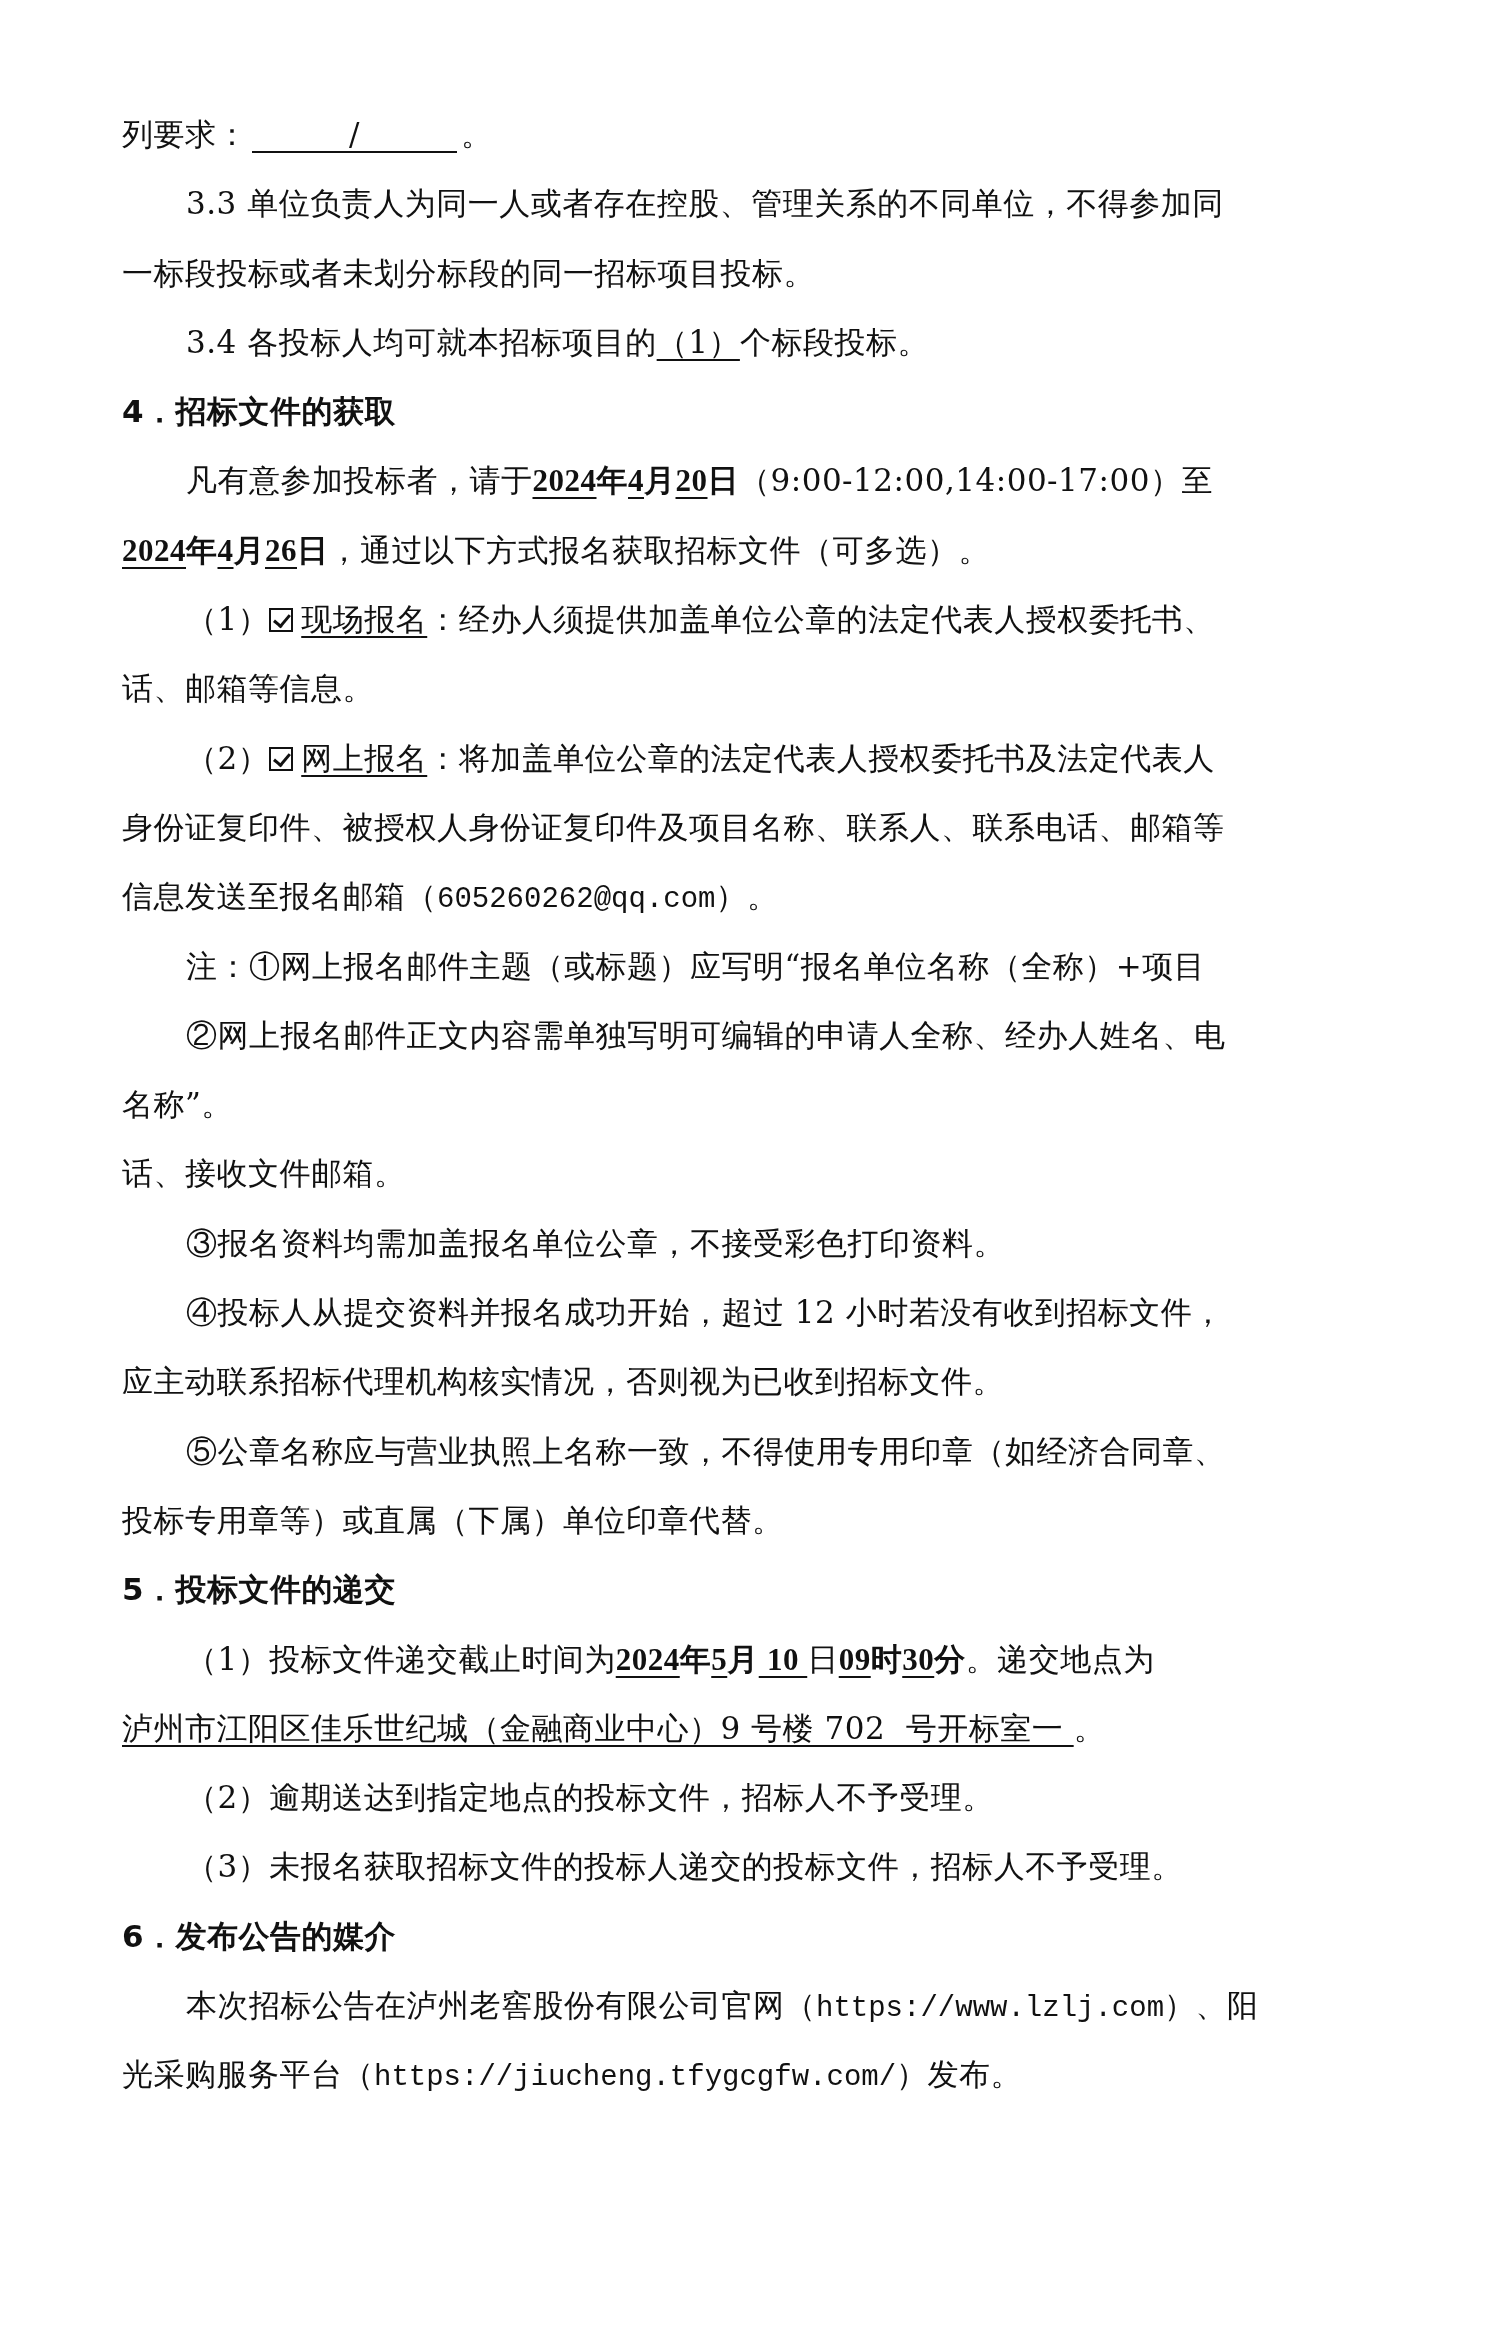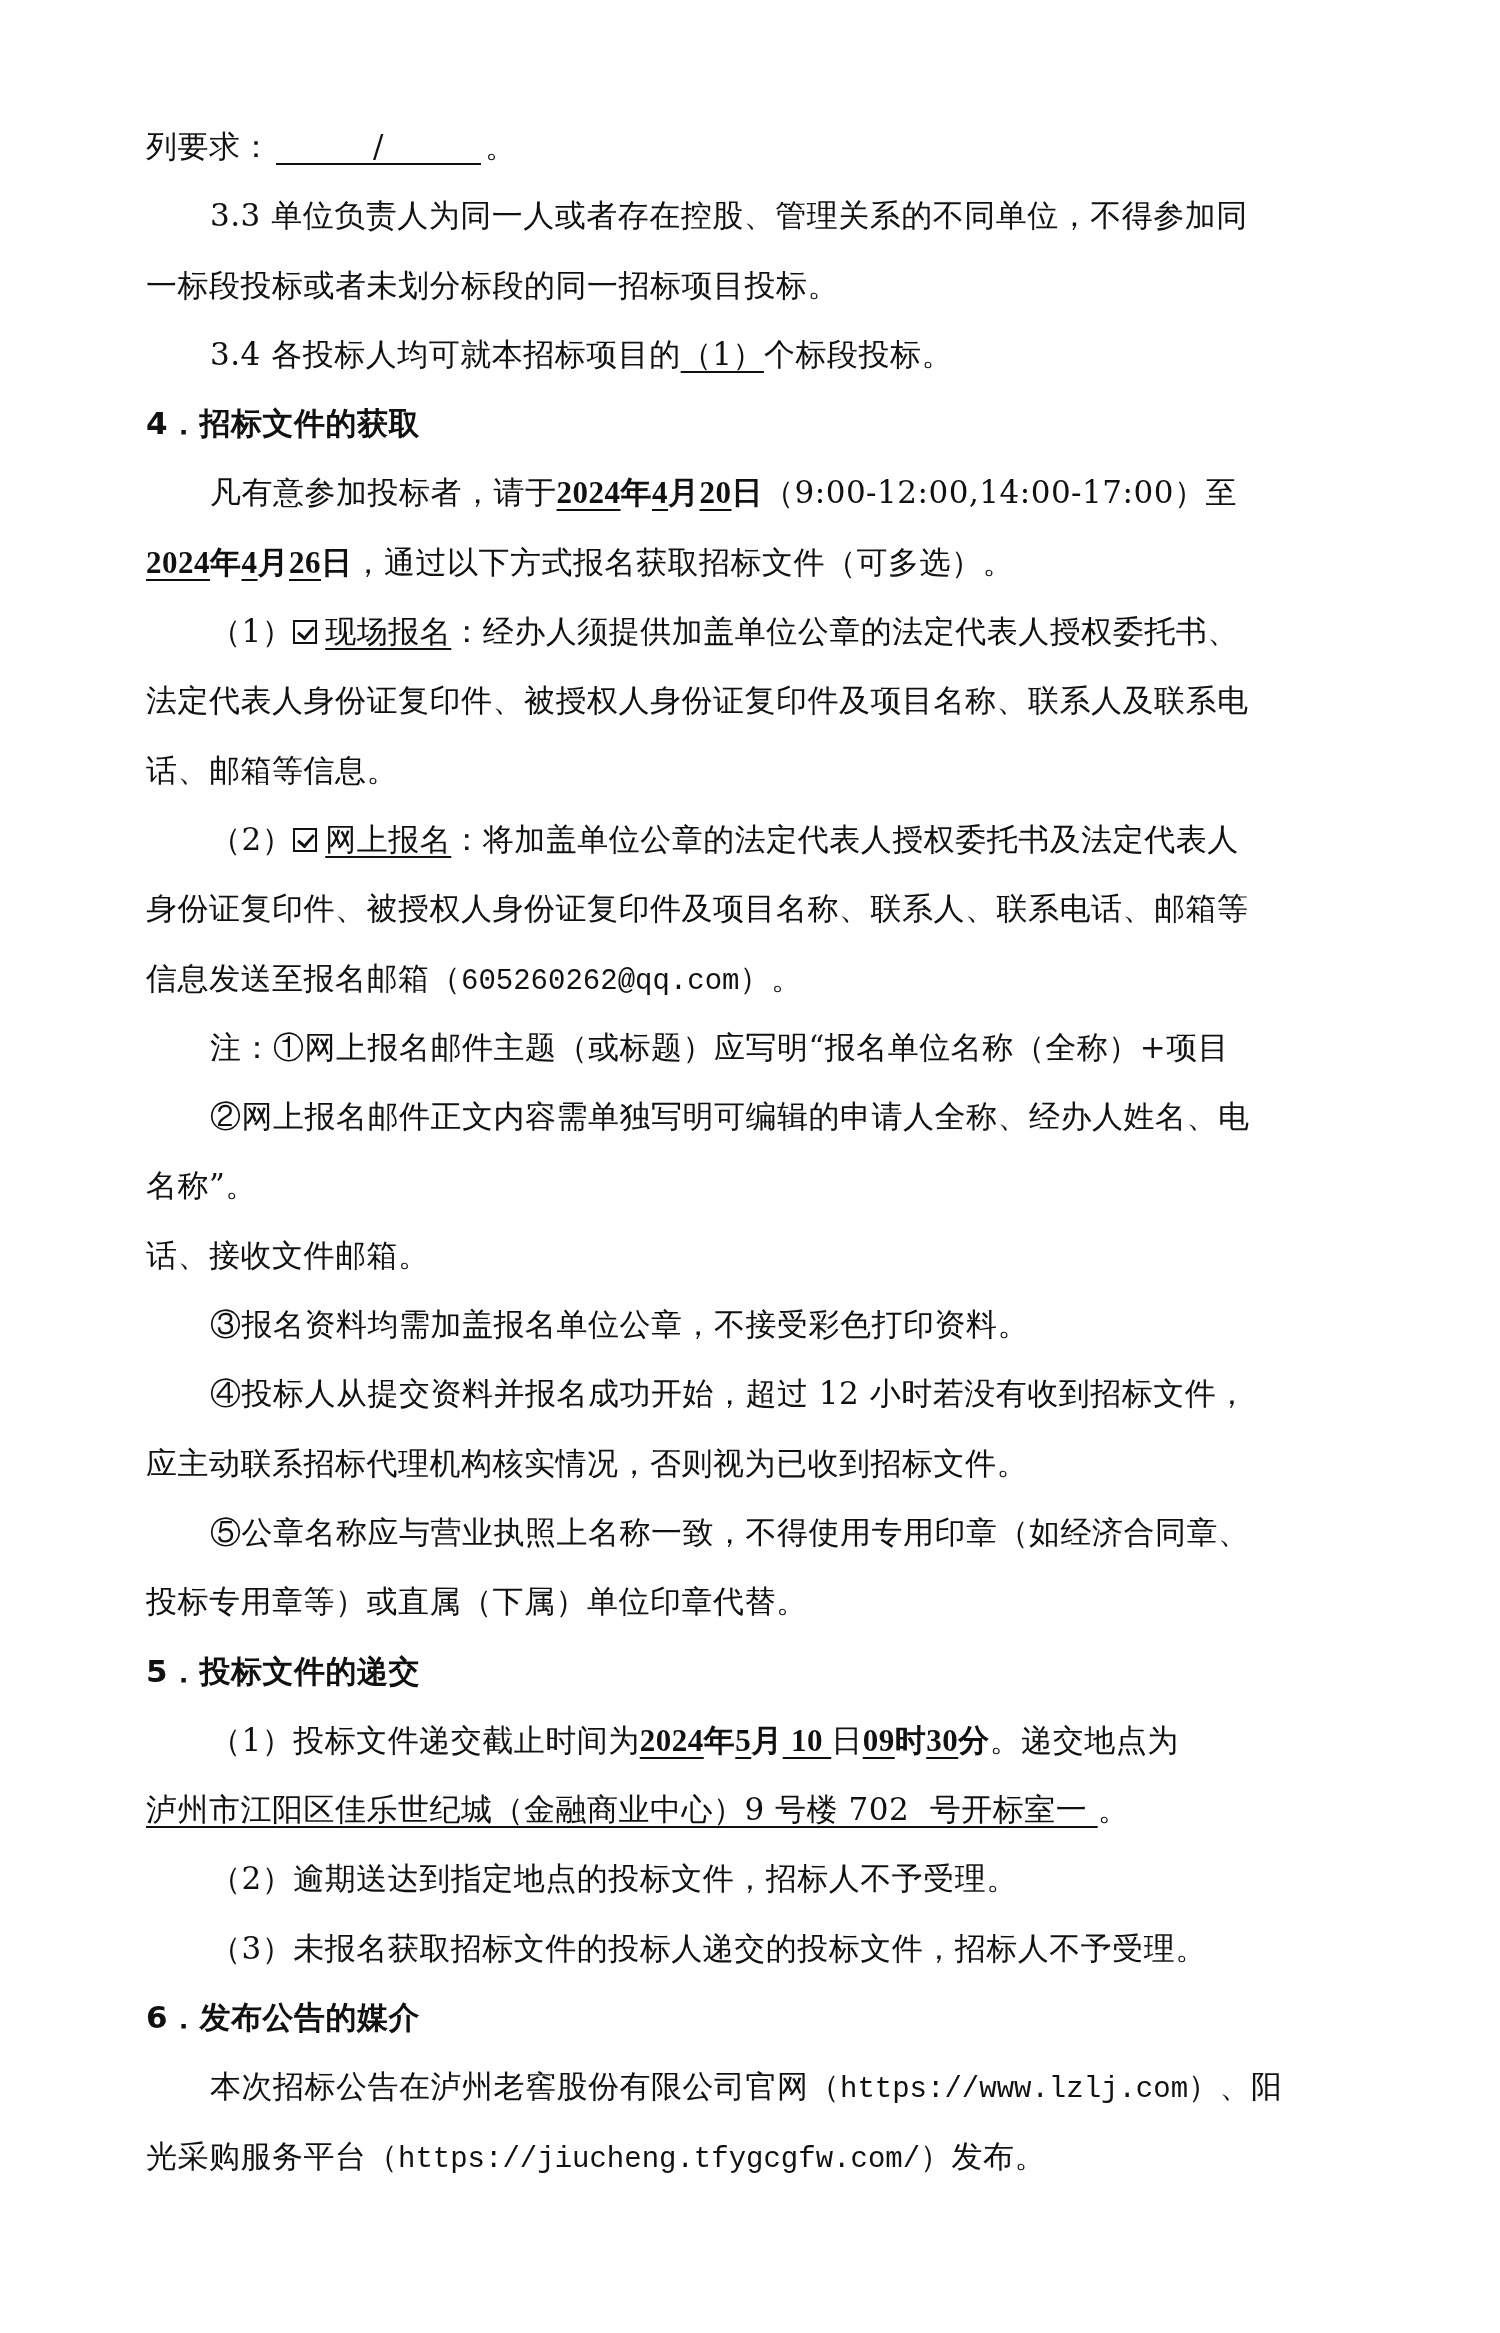--- a/index.html
+++ b/index.html
@@ -11,26 +11,25 @@
     width: 1500px;
     height: 2333px;
     position: relative;
     overflow: hidden;
     font-family: "DejaVu Serif", "Liberation Serif", serif;
     color: #111111;
   }
   .page {
     position: absolute;
     left: 122px;
-    top: 112px;
+    top: 100px;
     width: 1296px;
     font-size: 31px;
     line-height: 69.3px;
     letter-spacing: 0.5px;
-    margin-left: 24px;
   }
   .line {
     display: block;
     white-space: nowrap;
     height: 69.3px;
     overflow: visible;
   }
   .indent { padding-left: 64px; }
   .heading {
     font-family: "DejaVu Sans", "Liberation Sans", sans-serif;
@@ -92,21 +91,20 @@
   <span class="line indent">
     <span>凡有意参加投标者，请于</span><span class="b u">2024</span><span class="b">年</span><span class="b u">4</span><span class="b">月</span><span class="b u">20</span><span class="b">日</span><span>（9:00-12:00,14:00-17:00）至</span>
   </span>
   <span class="line">
     <span class="b u">2024</span><span class="b">年</span><span class="b u">4</span><span class="b">月</span><span class="b u">26</span><span class="b">日</span><span>，通过以下方式报名获取招标文件（可多选）。</span>
   </span>
 
   <span class="line indent">
     <span>（1）</span><span class="u"><span class="check"></span><span>现场报名</span></span><span>：</span><span>经办人须提供加盖单位公章的法定代表人授权委托书、</span>
   </span>
-  <span class="line">法定代表人身份证复印件、被授权人身份证复印件及项目名称、联系人及联系电</span>
   <span class="line">话、邮箱等信息。</span>
 
   <span class="line indent">
     <span>（2）</span><span class="u"><span class="check"></span><span>网上报名</span></span><span>：</span><span>将加盖单位公章的法定代表人授权委托书及法定代表人</span>
   </span>
   <span class="line">身份证复印件、被授权人身份证复印件及项目名称、联系人、联系电话、邮箱等</span>
   <span class="line">
     <span>信息发送至报名邮箱（</span><span class="mono">605260262@qq.com</span><span>）。</span>
   </span>
 

